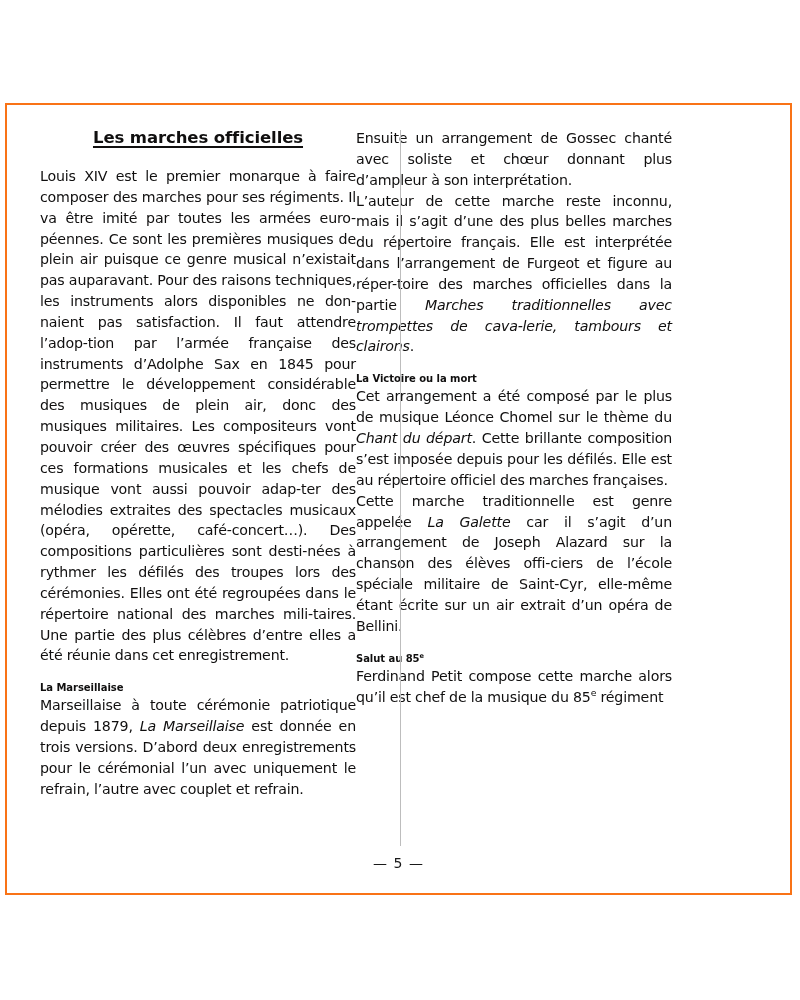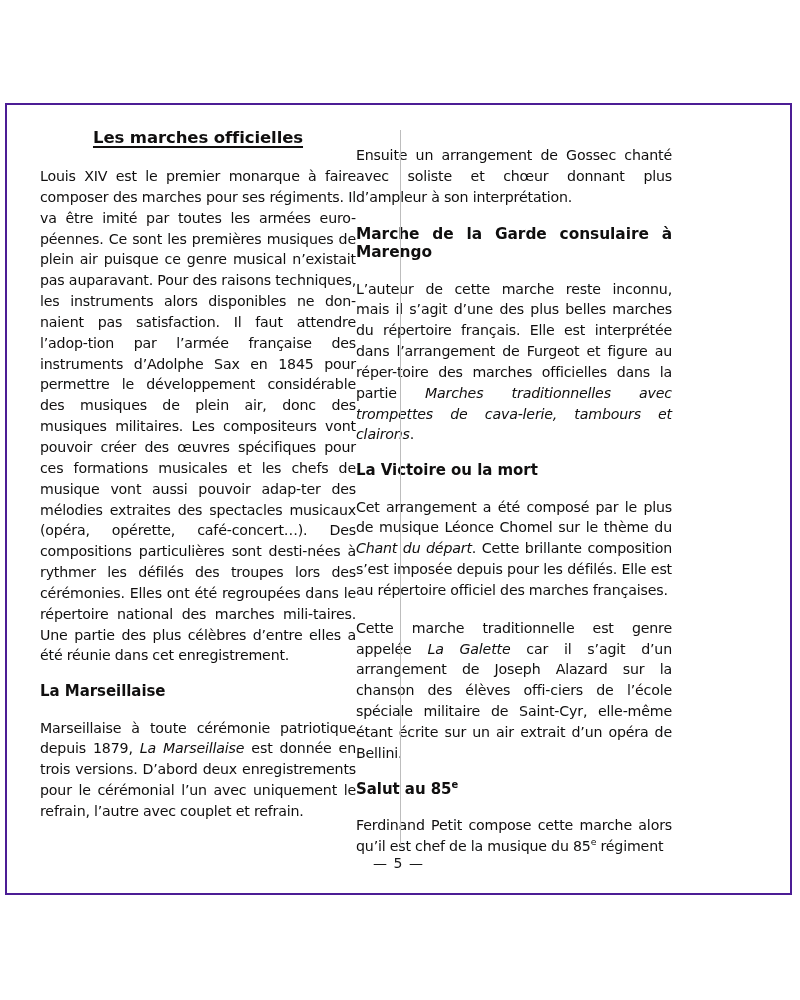--- a/index.html
+++ b/index.html
@@ -17,21 +17,21 @@
     -webkit-font-smoothing: antialiased;
   }
 
   
   #page-frame {
     position: absolute;
     left: 5px;
     top: 103px;
     width: 787px;
     height: 792px;
-    border: 2px solid #4c1d95;
+    border: 2px solid #f97316;
     box-sizing: border-box;
     background: #ffffff;
   }
 
   
   #columns {
     position: absolute;
     left: 0;
     top: 0;
     right: 0;
@@ -63,40 +63,40 @@
     font-weight: bold;
     text-align: center;
     margin: 0 0 19px 0;
     letter-spacing: -0.1px;
     text-decoration: underline;
     text-underline-offset: 3px;
     text-decoration-thickness: 2px;
   }
 
   .section-heading {
-    font-size: 15px;
+    font-size: 10px;
     font-weight: bold;
     margin: 16px 0 1px 0;
     line-height: 1.22;
     letter-spacing: -0.05px;
   }
 
   
   .section-heading.big {
     font-size: 15.4px;
     text-align: justify;
     text-align-last: left;
     margin: 17px 0 1px 0;
     line-height: 1.2;
   }
 
   p.body {
     font-size: 14.2px;
     line-height: 1.468;
-    margin: 17px 0 0 0;
+    margin: 0 0 0 0;
     text-align: justify;
     text-align-last: left;
     letter-spacing: -0.18px;
     word-spacing: -0.1px;
     hyphens: manual;
   }
 
   i { font-style: italic; }
   sup {
     font-size: 0.66em;
@@ -132,21 +132,20 @@
       <h2 class="section-heading">La Marseillaise</h2>
 
       <p class="body"><span>Marseillaise à toute cérémonie patriotique depuis 1879, </span><i>La Marseillaise</i><span> est donnée en trois versions. D’abord deux enregistrements pour le cérémonial l’un avec uniquement le refrain, l’autre avec couplet et refrain.</span></p>
 
     </div>
 
     <div class="column" id="col-right">
 
       <p class="body">Ensuite un arrangement de Gossec chanté avec soliste et chœur donnant plus d’ampleur à son interprétation.</p>
 
-      <h2 class="section-heading big">Marche de la Garde consulaire à Marengo</h2>
 
       <p class="body"><span>L’auteur de cette marche reste inconnu, mais il s’agit d’une des plus belles marches du répertoire français. Elle est interprétée dans l’arrangement de Furgeot et figure au réper-toire des marches officielles dans la partie </span><i>Marches traditionnelles avec trompettes de cava-lerie, tambours et clairons</i><span>.</span></p>
 
       <h2 class="section-heading">La Victoire ou la mort</h2>
 
       <p class="body"><span>Cet arrangement a été composé par le plus de musique Léonce Chomel sur le thème du </span><i>Chant du départ</i><span>. Cette brillante composition s’est imposée depuis pour les défilés. Elle est au répertoire officiel des marches françaises.</span></p>
 
 
       <p class="body"><span>Cette marche traditionnelle est genre appelée </span><i>La Galette</i><span> car il s’agit d’un arrangement de Joseph Alazard sur la chanson des élèves offi-ciers de l’école spéciale militaire de Saint-Cyr, elle-même étant écrite sur un air extrait d’un opéra de Bellini.</span></p>
 

